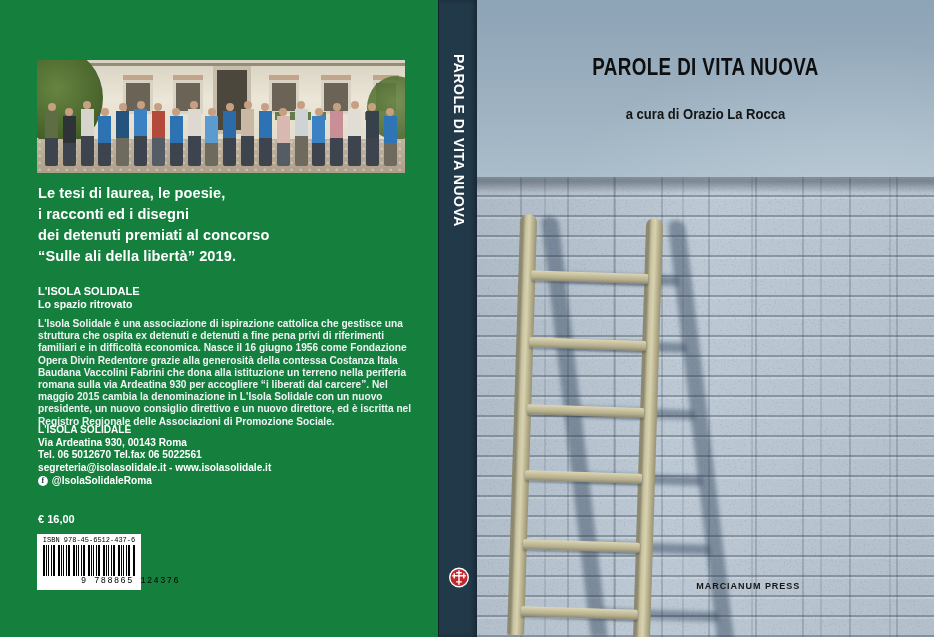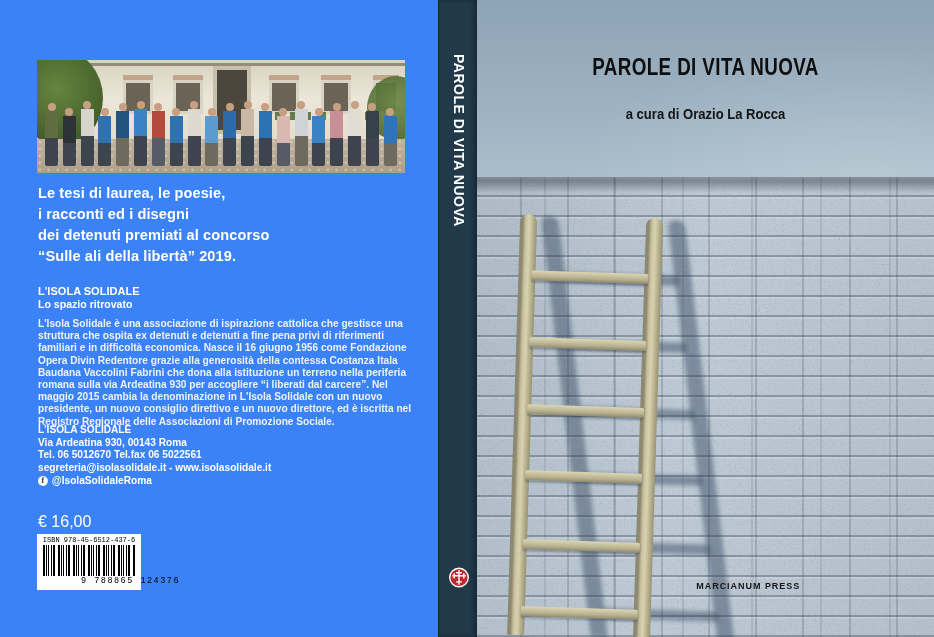--- a/index.html
+++ b/index.html
@@ -1,20 +1,20 @@
 <!DOCTYPE html>
 <html><head>
 <meta charset="utf-8">
 <style>
   html,body{margin:0;padding:0;}
   body{width:934px;height:637px;position:relative;overflow:hidden;
        background:#233c4c;font-family:"Liberation Sans",sans-serif;}
 
   
-  .back-cover{position:absolute;left:0;top:0;width:438px;height:637px;background:#3b82f6;}
+  .back-cover{position:absolute;left:0;top:0;width:438px;height:637px;background:#15803d;}
 
   
   .photo{position:absolute;left:37px;top:60px;width:368px;height:113px;overflow:hidden;
          background:linear-gradient(180deg,#d8d2c2,#ece6d8 35%,#e3ddcd 70%,#cfc5b2);}
   .facade-roof{position:absolute;left:0;top:3px;width:100%;height:3px;background:rgba(92,80,58,.55);}
   .win{position:absolute;top:20px;width:24px;height:28px;background:#6b6456;border:3px solid #d9d3c3;
        box-shadow:0 -5px 0 rgba(173,130,96,.6);}
   .win.w1{left:86px}.win.w2{left:136px}.win.w3{left:232px}.win.w4{left:284px}.win.w5{left:336px;width:20px}
   .door{position:absolute;left:176px;top:6px;width:30px;height:60px;background:#4c473d;border:4px solid #c7bfab;}
   .tree{position:absolute;border-radius:50%;}
@@ -51,21 +51,21 @@
             transform:scaleX(.96);transform-origin:left top;}
   .org-sub{position:absolute;left:38px;top:298px;color:#fff;font-weight:700;font-size:11px;
            transform:scaleX(.96);transform-origin:left top;}
   .desc{position:absolute;left:38px;top:318px;width:380px;color:#eef2f4;font-weight:700;
         font-size:10.3px;line-height:12.2px;transform:scaleX(.985);transform-origin:left top;}
   .contact{position:absolute;left:38px;top:424px;color:#fff;font-weight:700;font-size:10.3px;
            line-height:12.7px;transform:scaleX(.985);transform-origin:left top;}
   .fb-row{display:flex;align-items:center;gap:4px;}
   .fb-icon{width:10px;height:10px;border-radius:50%;background:#fff;color:#233c4c;display:inline-flex;
            align-items:center;justify-content:center;font-weight:700;font-size:8px;font-family:"Liberation Serif",serif;}
-  .price{position:absolute;left:38px;top:513px;color:#fff;font-weight:400;font-size:16px;text-align:center;}
+  .price{position:absolute;left:38px;top:513px;color:#fff;font-weight:700;font-size:11px;text-align:center;}
 
   
   .barcode-box{position:absolute;left:37px;top:534px;width:104px;height:56px;background:#fff;
                text-align:center;box-sizing:border-box;padding-top:2px;}
   .isbn-label{font-family:"Liberation Mono",monospace;font-size:7px;color:#000;letter-spacing:0;white-space:nowrap;}
   .bars{height:31px;margin:1px 6px 0 6px;
     background:repeating-linear-gradient(90deg,#000 0 1.5px,rgba(0,0,0,0) 1.5px 3px,#000 3px 4px,rgba(0,0,0,0) 4px 7.5px),
                repeating-linear-gradient(90deg,#000 0 1px,rgba(0,0,0,0) 1px 5px);}
   .isbn-digits{font-family:"Liberation Mono",monospace;font-size:8.5px;color:#000;letter-spacing:1.5px;white-space:nowrap;margin-left:44px;}
 

